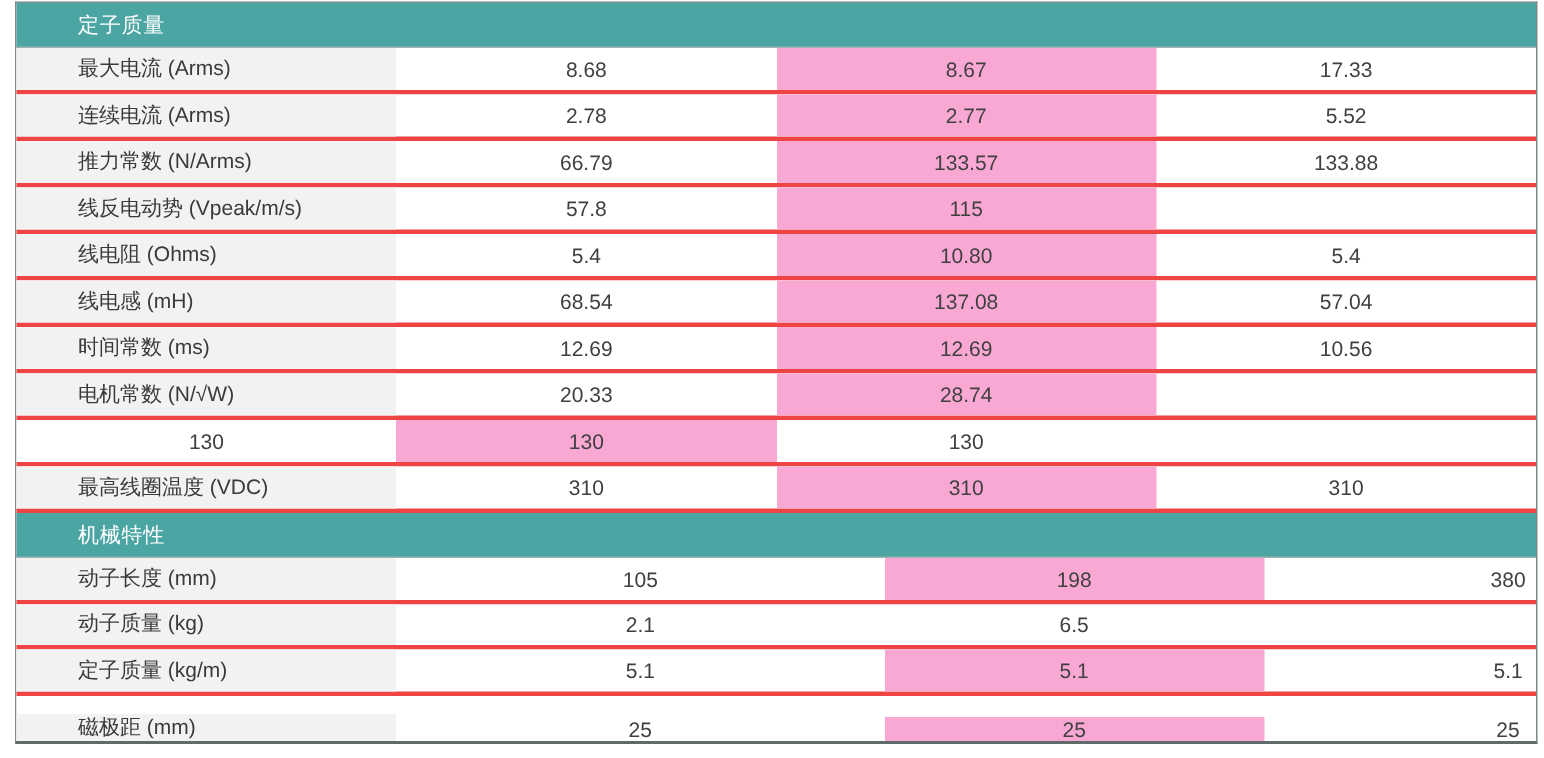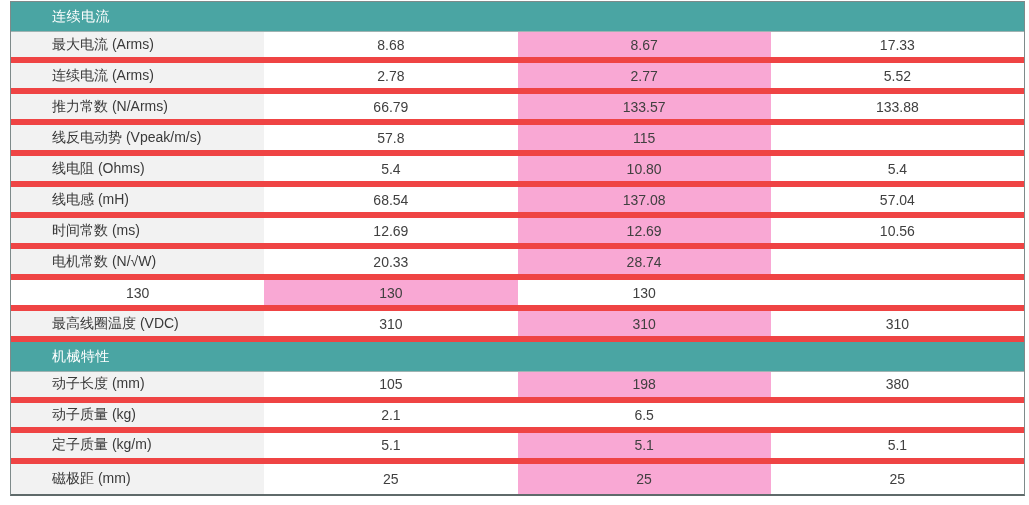--- a/index.html
+++ b/index.html
@@ -29,26 +29,26 @@
     align-items: center;
     padding-left: 41px;
     font-size: 14px;
     letter-spacing: 0.5px;
     border-bottom: 1px solid #9fb3b2;
     box-sizing: border-box;
   }
   .row {
     display: flex;
     height: 31px;
-    border-bottom: 6px solid #ef4444;
+    border-bottom: 3px solid #ef4444;
     box-sizing: border-box;
     background: #ffffff;
   }
-  .row.mech { height: 30.5px; }
-  .row:last-child { border-bottom: none; }
+  .row.mech { height: 30.5px; gap: 36px; }
+  .row:last-child { border-bottom: none; align-items: flex-end; }
   .cell {
     flex: 0 0 25%;
     display: flex;
     align-items: center;
     box-sizing: border-box;
     font-size: 14px;
     overflow: hidden;
     white-space: nowrap;
   }
   .lbl {
@@ -61,21 +61,21 @@
     color: #404040;
   }
   .v2 { background: #f9a8d4; }
 </style>
 </head>
 <body>
 
 <div class="spec-table">
 
   <div class="sec-header">
-    <span>连续电流</span>
+    <span>定子质量</span>
   </div>
 
   <div class="row">
     <div class="cell lbl">最大电流 (Arms)</div>
     <div class="cell v v1">8.68</div>
     <div class="cell v v2">8.67</div>
     <div class="cell v v3">17.33</div>
   </div>
   <div class="row">
     <div class="cell lbl">连续电流 (Arms)</div>

